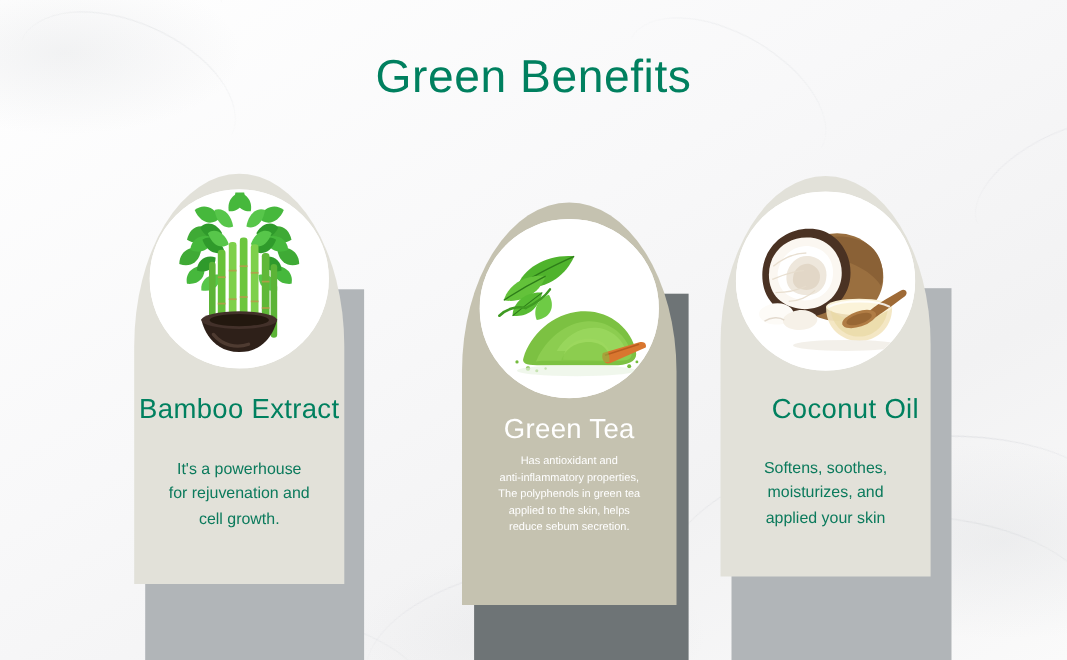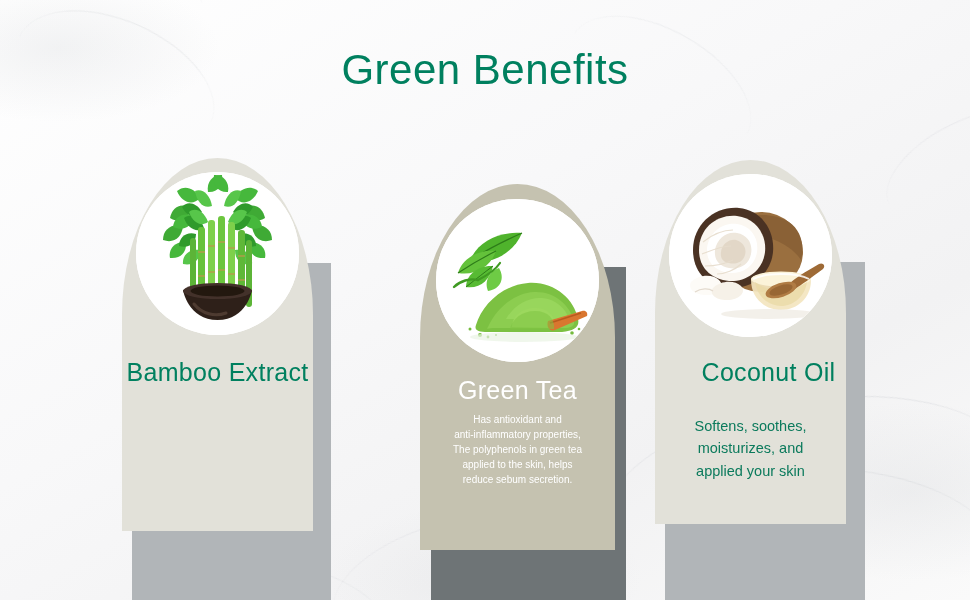--- a/index.html
+++ b/index.html
@@ -196,20 +196,23 @@
 
           <path d="M47 118 C47 118 52 148 81.5 148 C111 148 116 118 116 118 Z" fill="#2e2019"></path>
           <ellipse cx="81.5" cy="119" rx="34.5" ry="8" fill="#43312a"></ellipse>
           <ellipse cx="81.5" cy="119" rx="27" ry="5.5" fill="#23180f"></ellipse>
           <path d="M58 132 C66 142 79 145 90 141" stroke="#6a5246" stroke-width="3" fill="none" opacity=".55" stroke-linecap="round"></path>
         </g>
       </svg>
     </div>
 
     <div class="name">Bamboo Extract</div>
+    <div class="desc">It's a powerhouse
+for rejuvenation and
+cell growth.</div>
   </div>
 
   <div class="card featured" id="card-greentea">
     <div class="shadow"></div>
     <div class="body"></div>
 
     <div class="photo">
       <svg viewBox="0 0 163 163">
         <rect width="163" height="163" fill="#ffffff"></rect>
 

